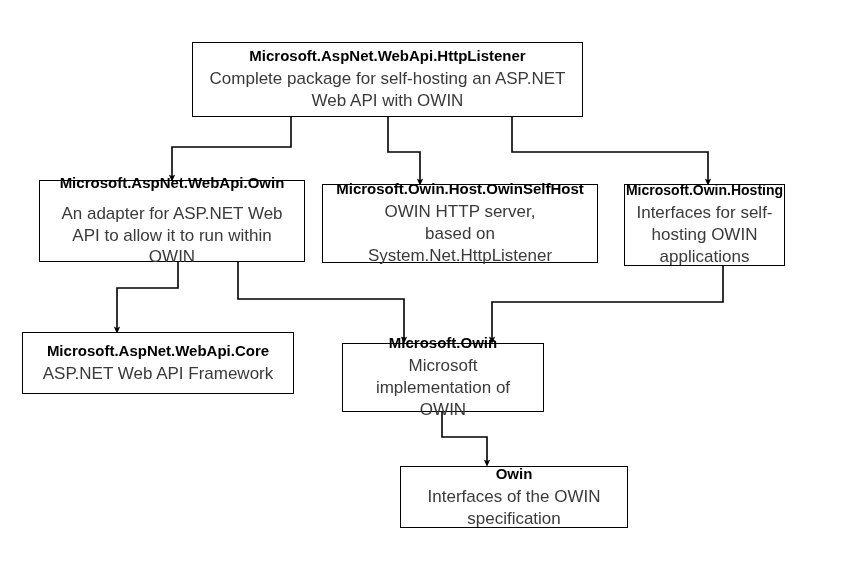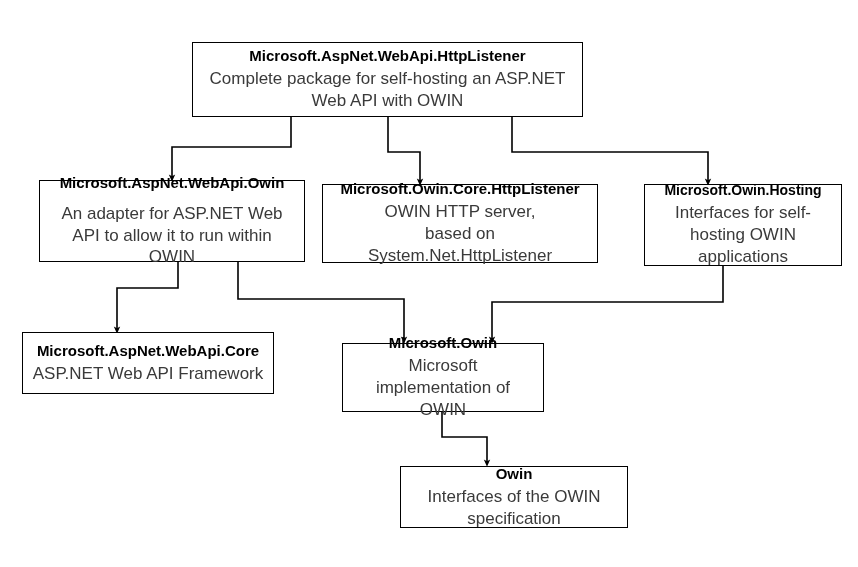--- a/index.html
+++ b/index.html
@@ -84,30 +84,30 @@
     <div class="node-title">Microsoft.AspNet.WebApi.HttpListener</div>
     <div class="node-desc">Complete package for self-hosting an ASP.NET Web API with OWIN</div>
   </div>
 
   <div class="node" style="left:39px; top:180px; width:266px; height:82px;gap:8px;">
     <div class="node-title">Microsoft.AspNet.WebApi.Owin</div>
     <div class="node-desc" style="max-width:236px;">An adapter for ASP.NET Web API to allow it to run within OWIN</div>
   </div>
 
   <div class="node" style="left:322px; top:184px; width:276px; height:79px;">
-    <div class="node-title">Microsoft.Owin.Core.HttpListener</div>
+    <div class="node-title">Microsoft.Owin.Host.OwinSelfHost</div>
     <div class="node-desc" style="max-width:190px;">OWIN HTTP server, based on System.Net.HttpListener</div>
   </div>
 
-  <div class="node small" style="left:644px; top:184px; width:198px; height:82px;">
+  <div class="node small" style="left:624px; top:184px; width:161px; height:82px;">
     <div class="node-title">Microsoft.Owin.Hosting</div>
     <div class="node-desc" style="max-width:180px;">Interfaces for self-hosting OWIN applications</div>
   </div>
 
-  <div class="node" style="left:22px; top:332px; width:252px; height:62px;">
+  <div class="node" style="left:22px; top:332px; width:272px; height:62px;">
     <div class="node-title">Microsoft.AspNet.WebApi.Core</div>
     <div class="node-desc">ASP.NET Web API Framework</div>
   </div>
 
   <div class="node" style="left:342px; top:343px; width:202px; height:69px;">
     <div class="node-title">Microsoft.Owin</div>
     <div class="node-desc">Microsoft implementation of OWIN</div>
   </div>
 
   <div class="node" style="left:400px; top:466px; width:228px; height:62px;">

